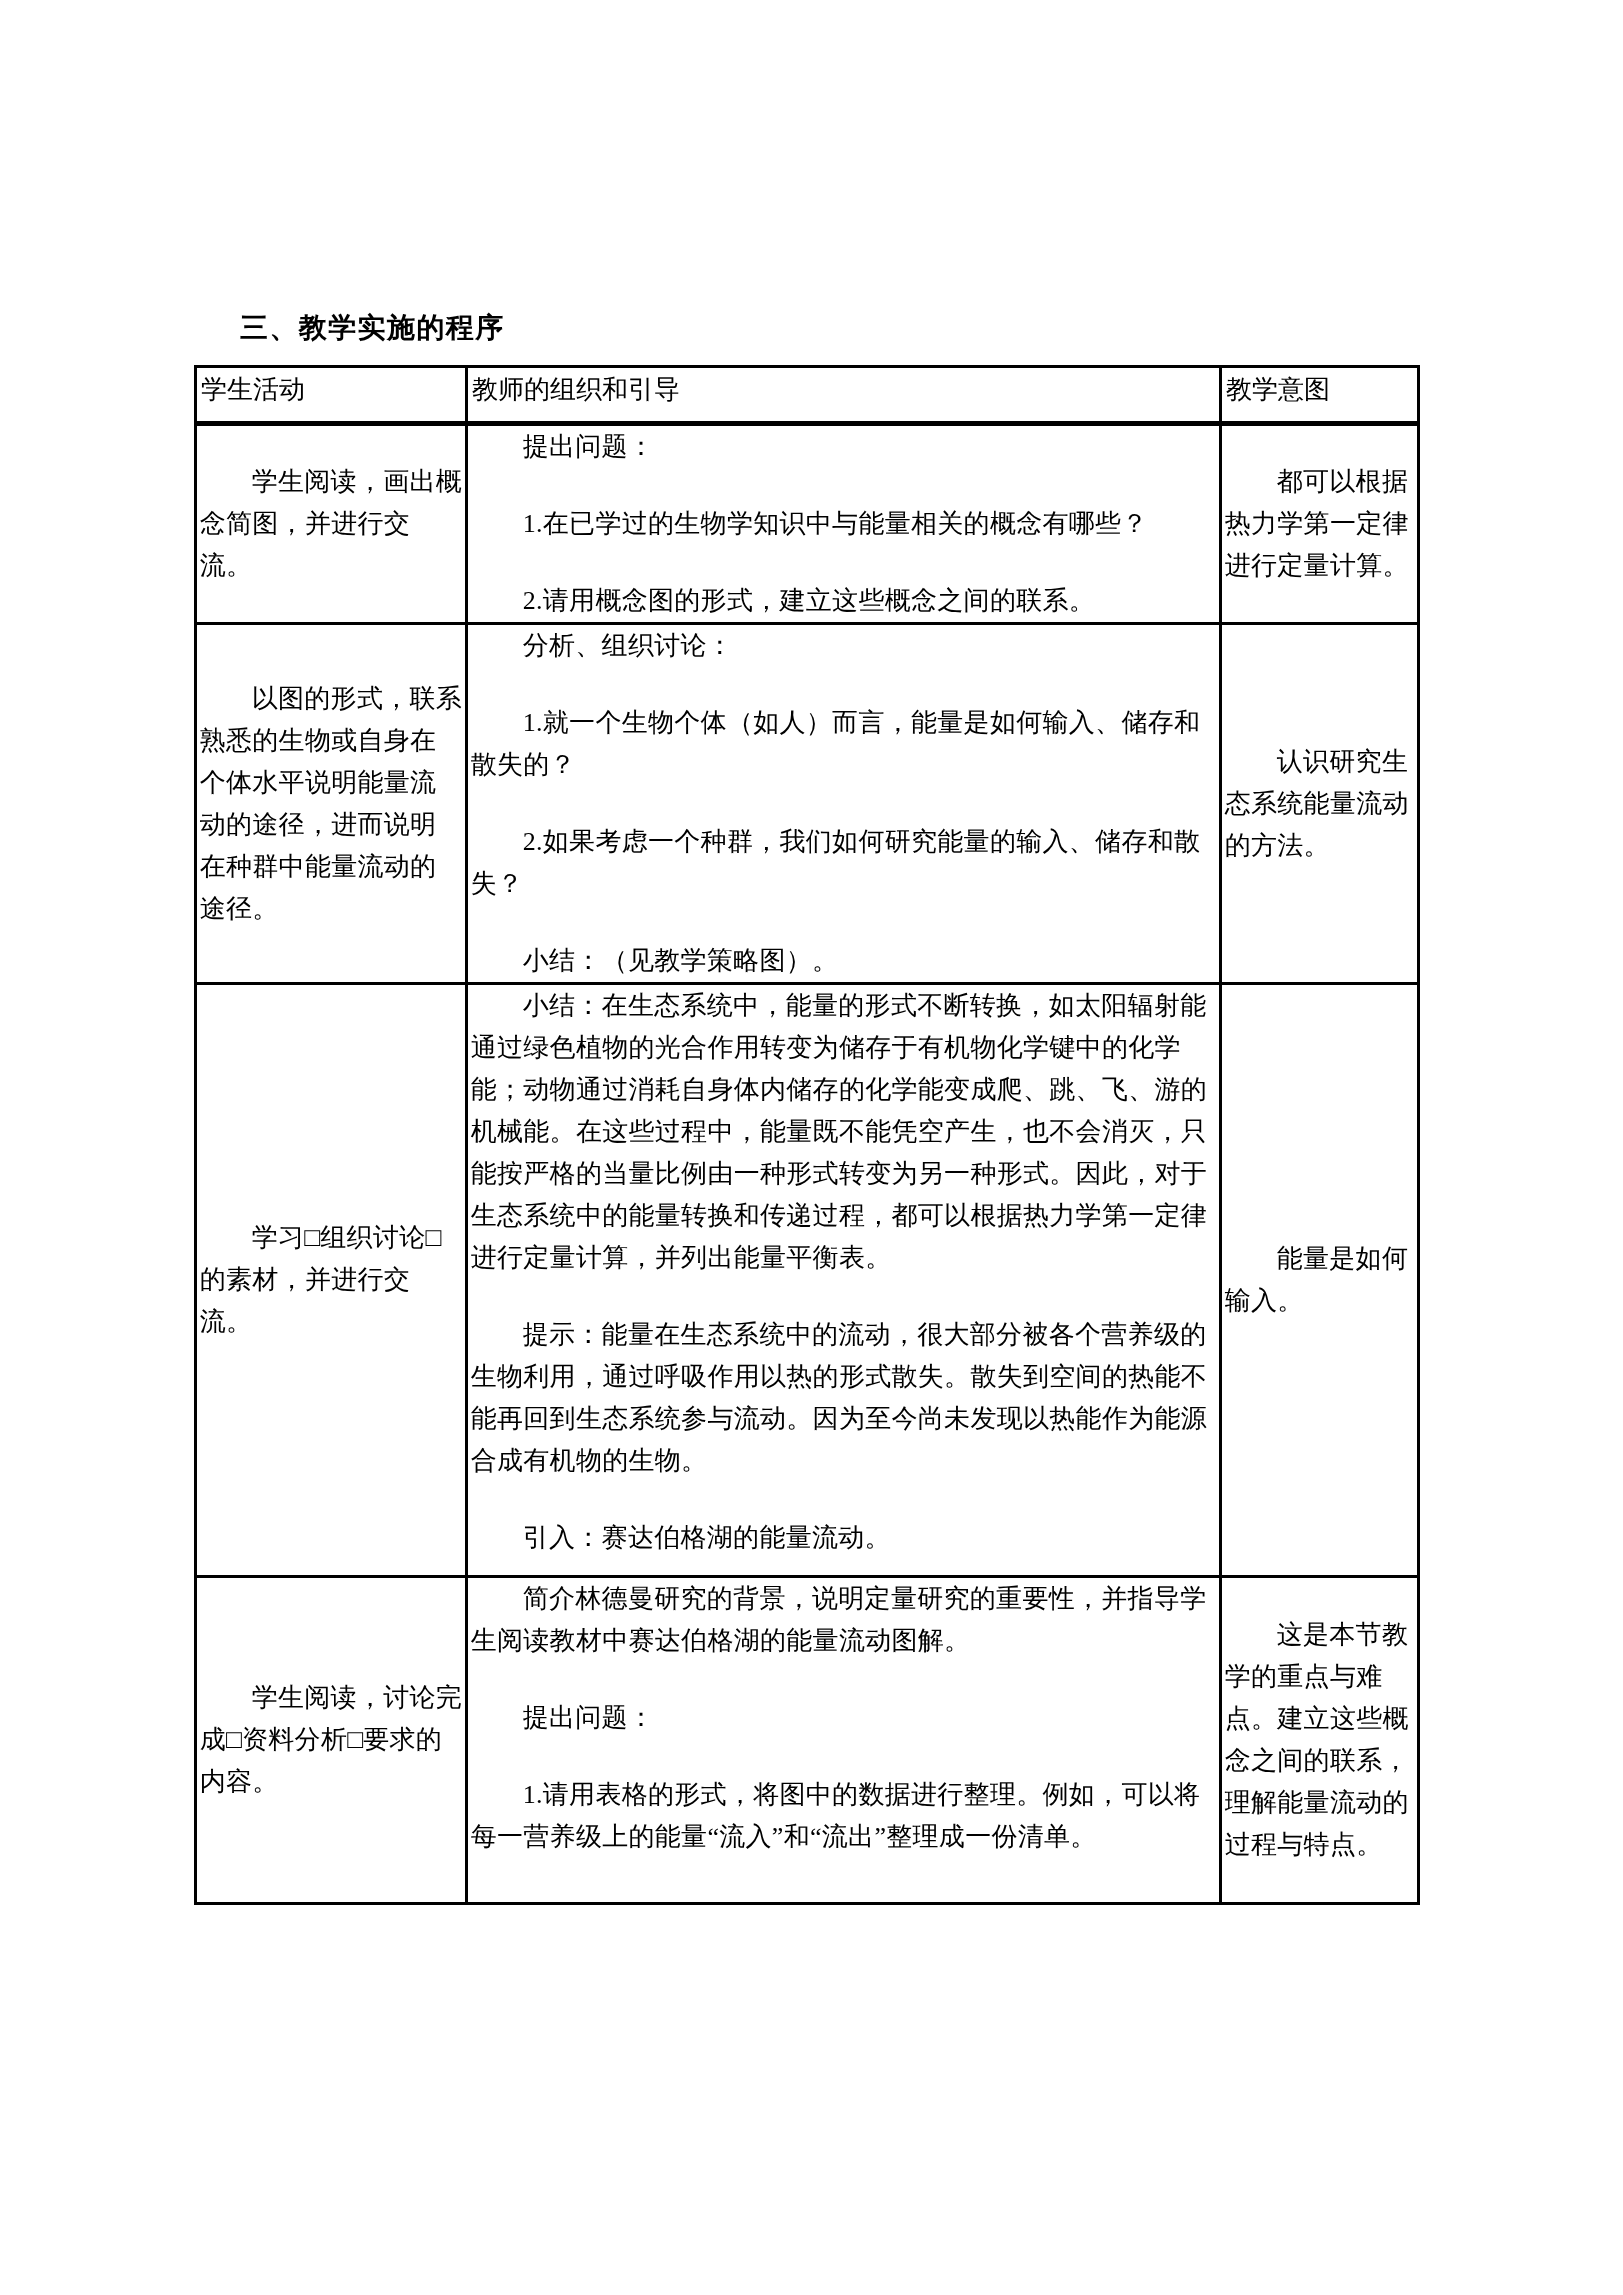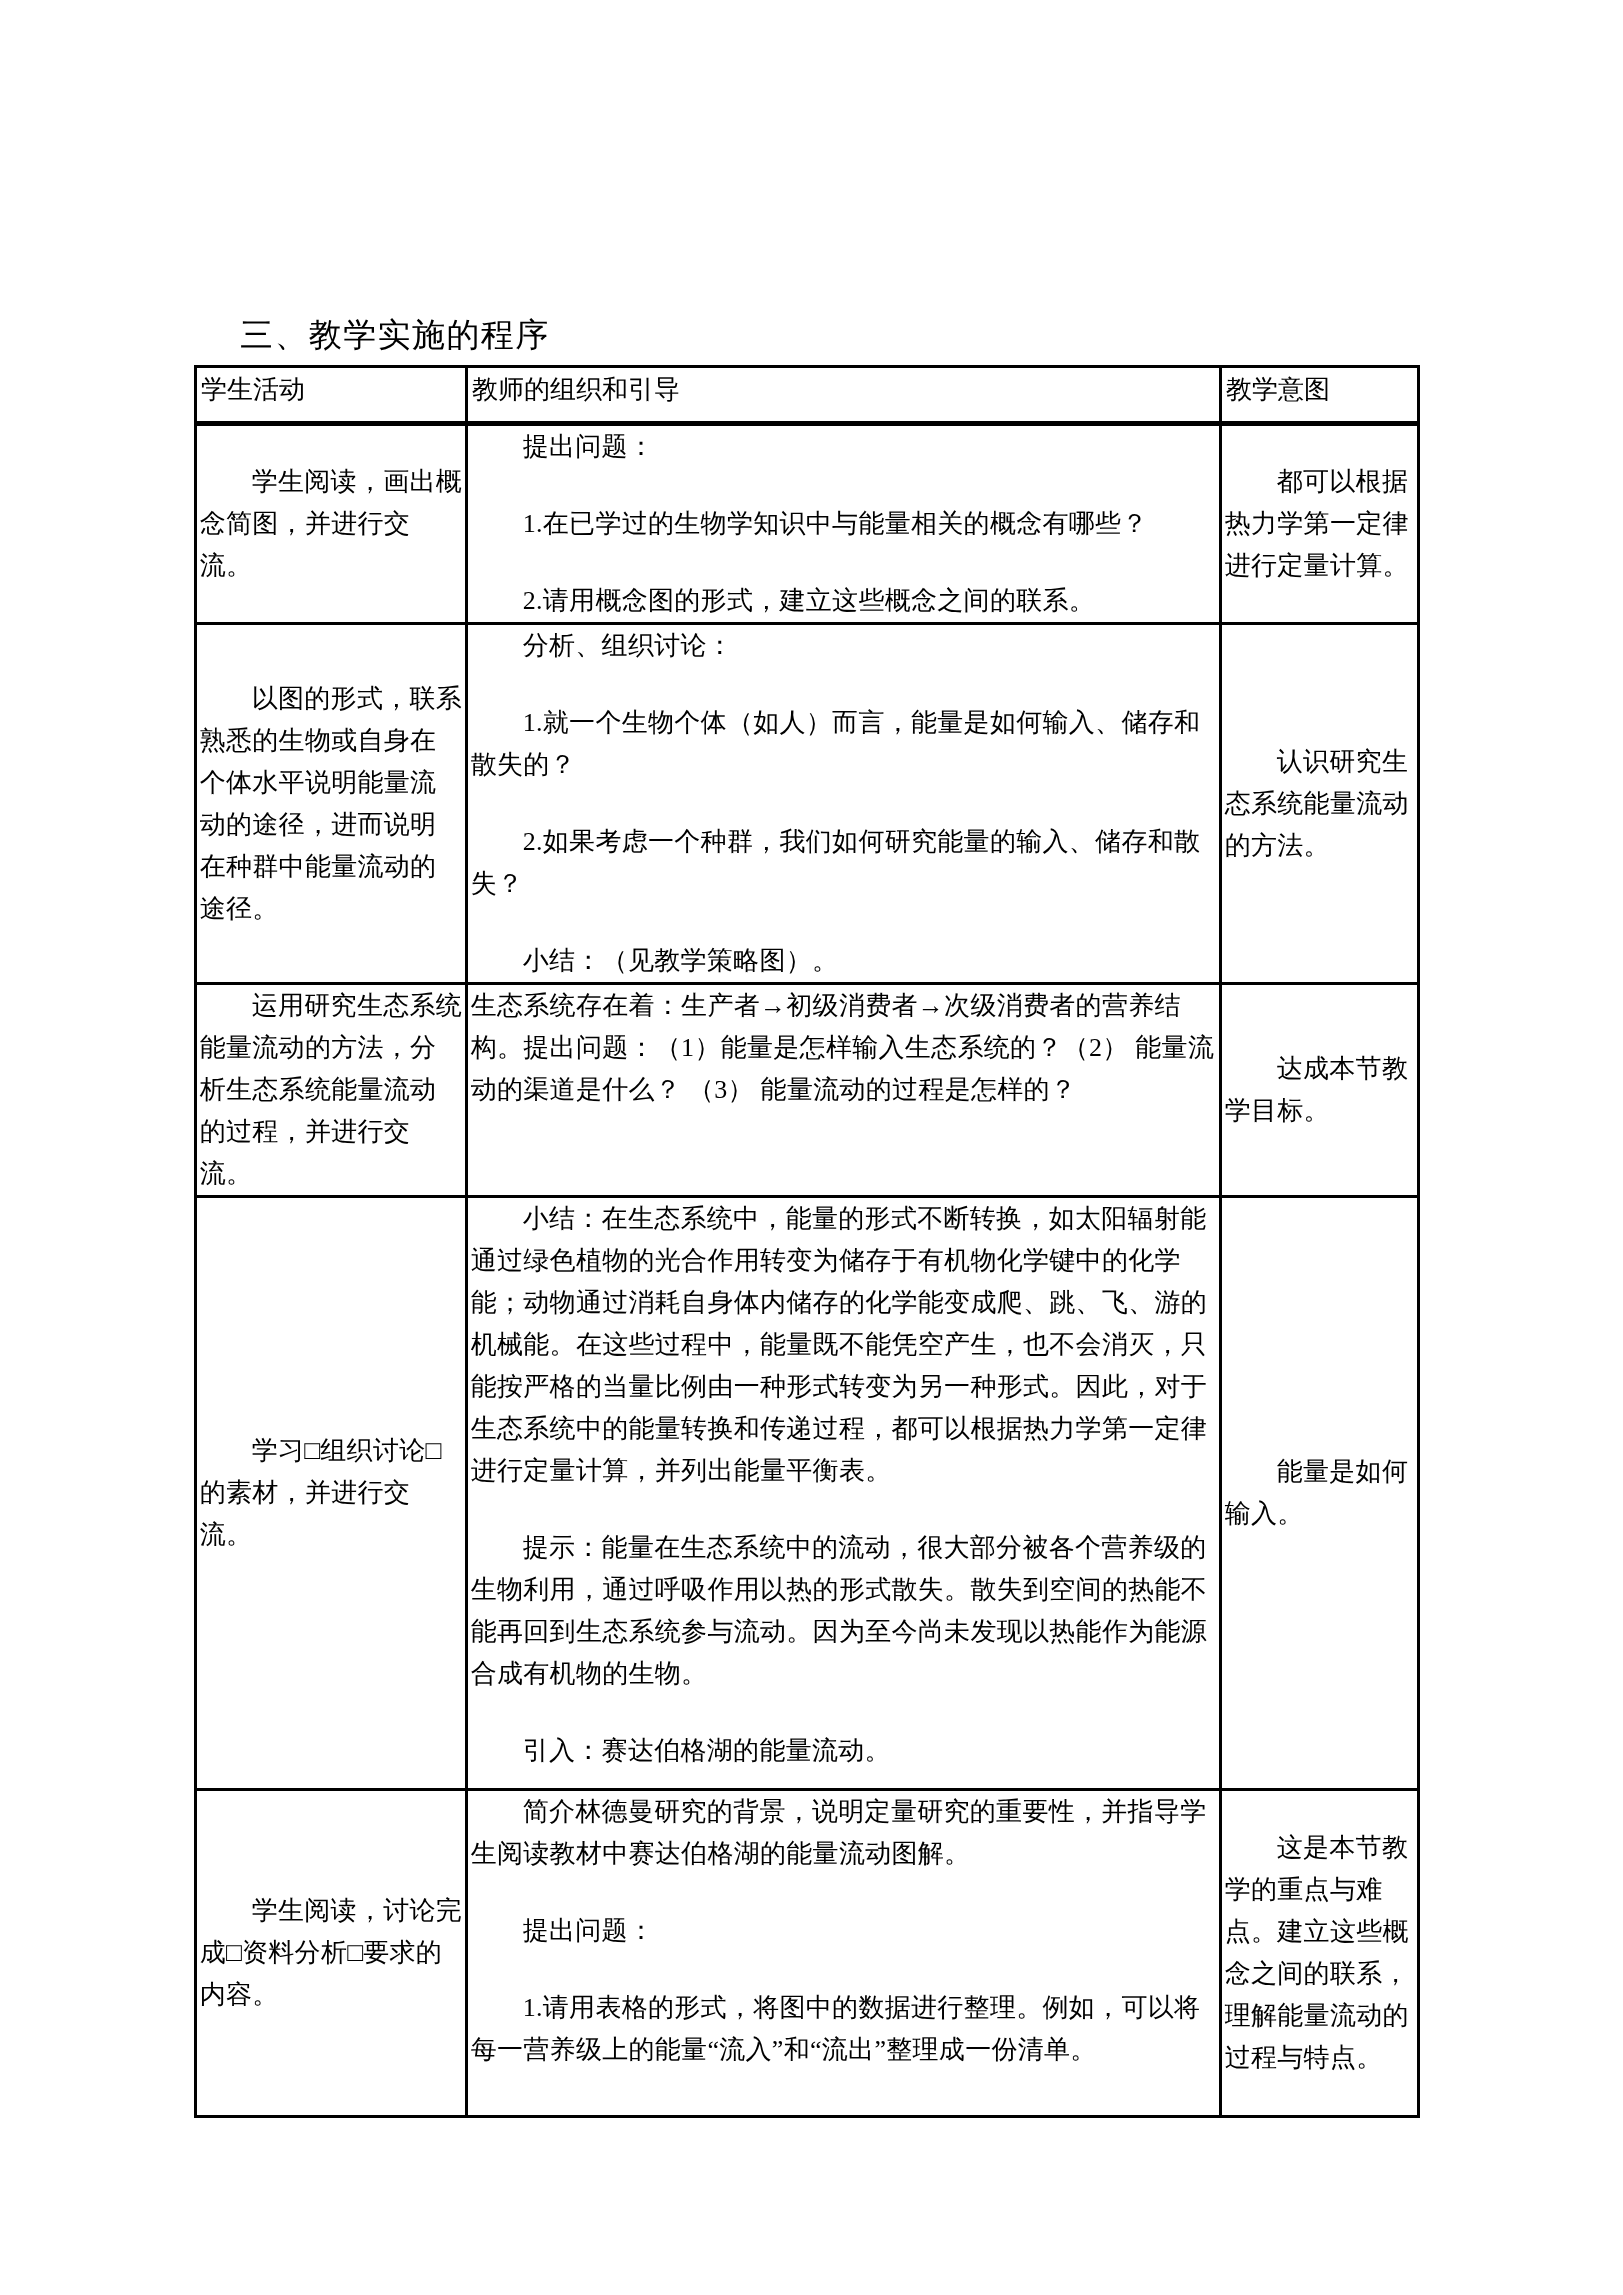--- a/index.html
+++ b/index.html
@@ -17,22 +17,22 @@
     top:202px;
     width:1159px;
     font-size:27px;
     line-height:1.3;
     letter-spacing:0.7px;
   }
   .heading{
     position:absolute;
     left:240px;
     top:286px;
-    font-size:33px;
-    font-weight:400;
+    font-size:28px;
+    font-weight:700;
     font-family:"Liberation Sans","DejaVu Sans",sans-serif;
     letter-spacing:1.4px;
   }
   table.proc{
     position:absolute;
     left:194px;
     top:365px;
     width:1222px;
     border-collapse:collapse;
     table-layout:fixed;
@@ -112,31 +112,20 @@
         <td class="cell cell-teacher">
           <p>分析、组织讨论：</p>
           <p>1.就一个生物个体（如人）而言，能量是如何输入、储存和散失的？</p>
           <p>2.如果考虑一个种群，我们如何研究能量的输入、储存和散失？</p>
           <p>小结：（见教学策略图）。</p>
         </td>
         <td class="cell cell-side">
           <p>认识研究生态系统能量流动的方法。</p>
         </td>
       </tr>
-      <tr class="r3">
-        <td class="cell cell-side">
-          <p>运用研究生态系统能量流动的方法，分析生态系统能量流动的过程，并进行交流。</p>
-        </td>
-        <td class="cell cell-teacher">
-          <p class="noindent">生态系统存在着：生产者→初级消费者→次级消费者的营养结构。提出问题：（1）能量是怎样输入生态系统的？（2）  能量流动的渠道是什么？ （3）  能量流动的过程是怎样的？</p>
-        </td>
-        <td class="cell cell-side">
-          <p>达成本节教学目标。</p>
-        </td>
-      </tr>
       <tr class="r4">
         <td class="cell cell-side">
           <p>学习□组织讨论□的素材，并进行交流。</p>
         </td>
         <td class="cell cell-teacher">
           <p>小结：在生态系统中，能量的形式不断转换，如太阳辐射能通过绿色植物的光合作用转变为储存于有机物化学键中的化学能；动物通过消耗自身体内储存的化学能变成爬、跳、飞、游的机械能。在这些过程中，能量既不能凭空产生，也不会消灭，只能按严格的当量比例由一种形式转变为另一种形式。因此，对于生态系统中的能量转换和传递过程，都可以根据热力学第一定律进行定量计算，并列出能量平衡表。</p>
           <p>提示：能量在生态系统中的流动，很大部分被各个营养级的生物利用，通过呼吸作用以热的形式散失。散失到空间的热能不能再回到生态系统参与流动。因为至今尚未发现以热能作为能源合成有机物的生物。</p>
           <p>引入：赛达伯格湖的能量流动。</p>
         </td>
         <td class="cell cell-side">

